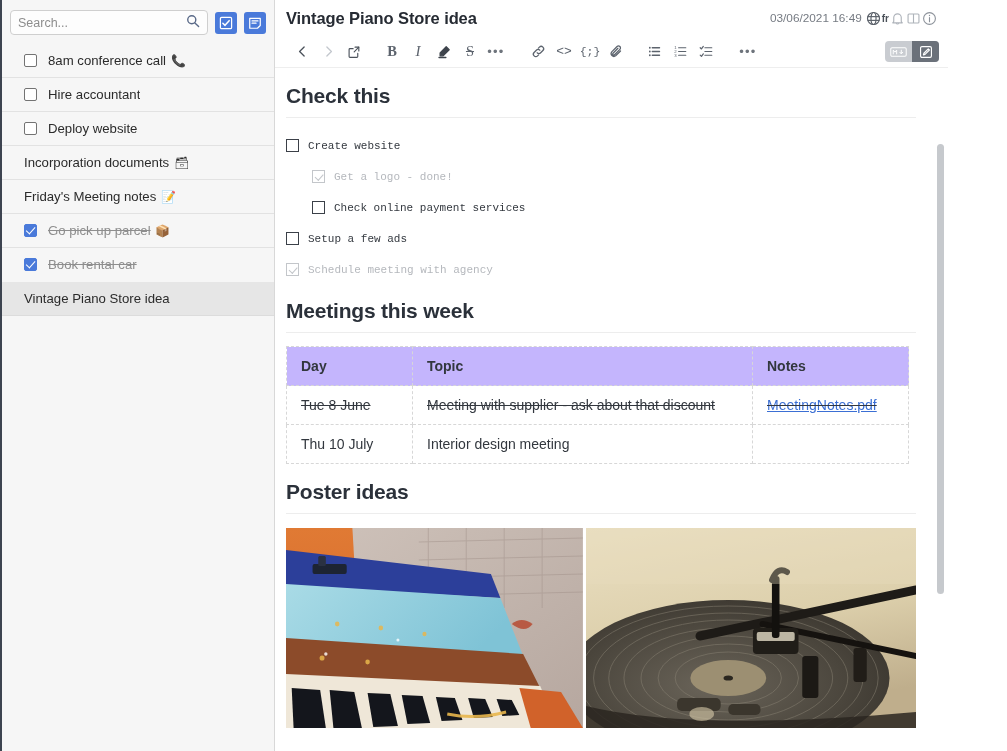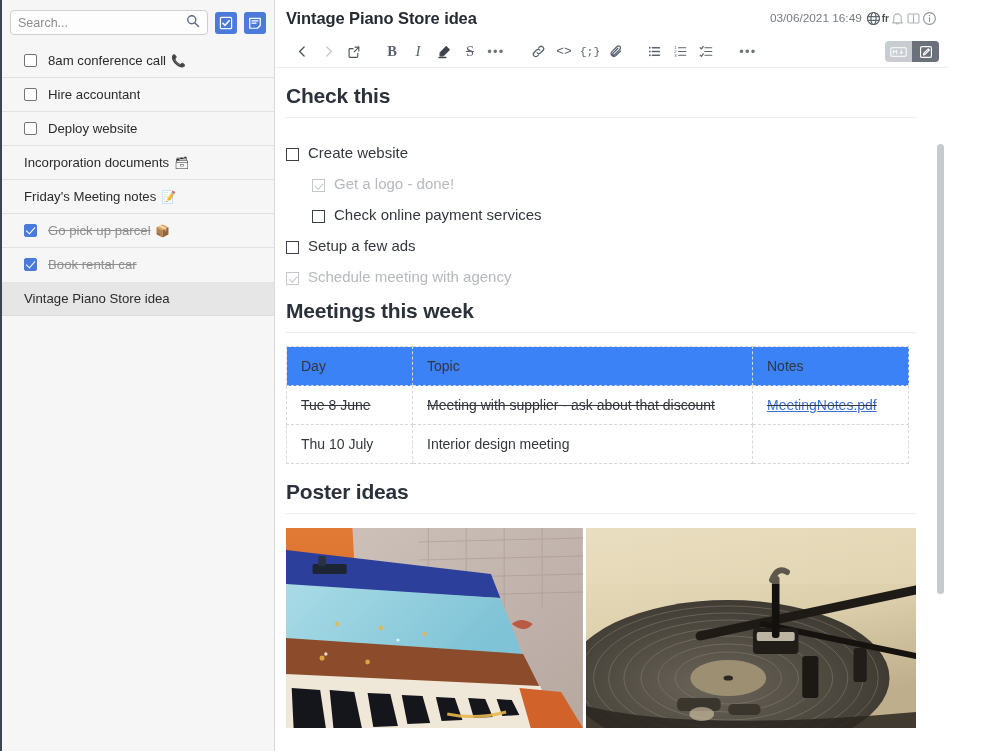--- a/index.html
+++ b/index.html
@@ -182,24 +182,25 @@
     font-weight: bold;
     color: #2b313a;
     letter-spacing: -0.2px;
     margin: 6px 0 0 0;
     padding-bottom: 9px;
     border-bottom: 1px solid #ededed;
   }
   .task-list { margin-top: 12px; }
   .task {
     display: flex;
-    align-items: flex-end;
-    font-size: 15px;
+    align-items: center;
+    font-size: 11px;
     color: #33383f;
     height: 31px;
+    font-family: Liberation Mono, monospace;
   }
   .task.indent { padding-left: 26px; }
   .task.done { color: #b5b8bd; }
   .box {
     width: 13px; height: 13px;
     border: 1.6px solid #3b4048;
     margin-right: 9px;
     flex: 0 0 13px;
     display: flex; align-items: center; justify-content: center;
   }
@@ -219,21 +220,21 @@
     table-layout: fixed;
   }
   table.mt td, table.mt th {
     border: 1px dashed #d7d7d7;
     padding: 10px 14px;
     font-size: 14px;
     text-align: left;
     color: #32373e;
     height: 39px;
   }
-  table.mt th { font-weight: normal; background: #3b82f6; }
+  table.mt th { font-weight: bold; background: #c4b5fd; }
   table.mt .c0 { width: 126px; }
   table.mt .c1 { width: 340px; }
   table.mt .c2 { width: 156px; }
   tr.struck td { text-decoration: line-through; }
   tr.struck td a { text-decoration: underline; }
   table.mt a { color: #3b6fd4; }
 
   .gallery { margin-top: 14px; display: flex; gap: 3px; }
   .ph { height: 200px; display: block; }
   .ph.p1 { width: 313px; }

